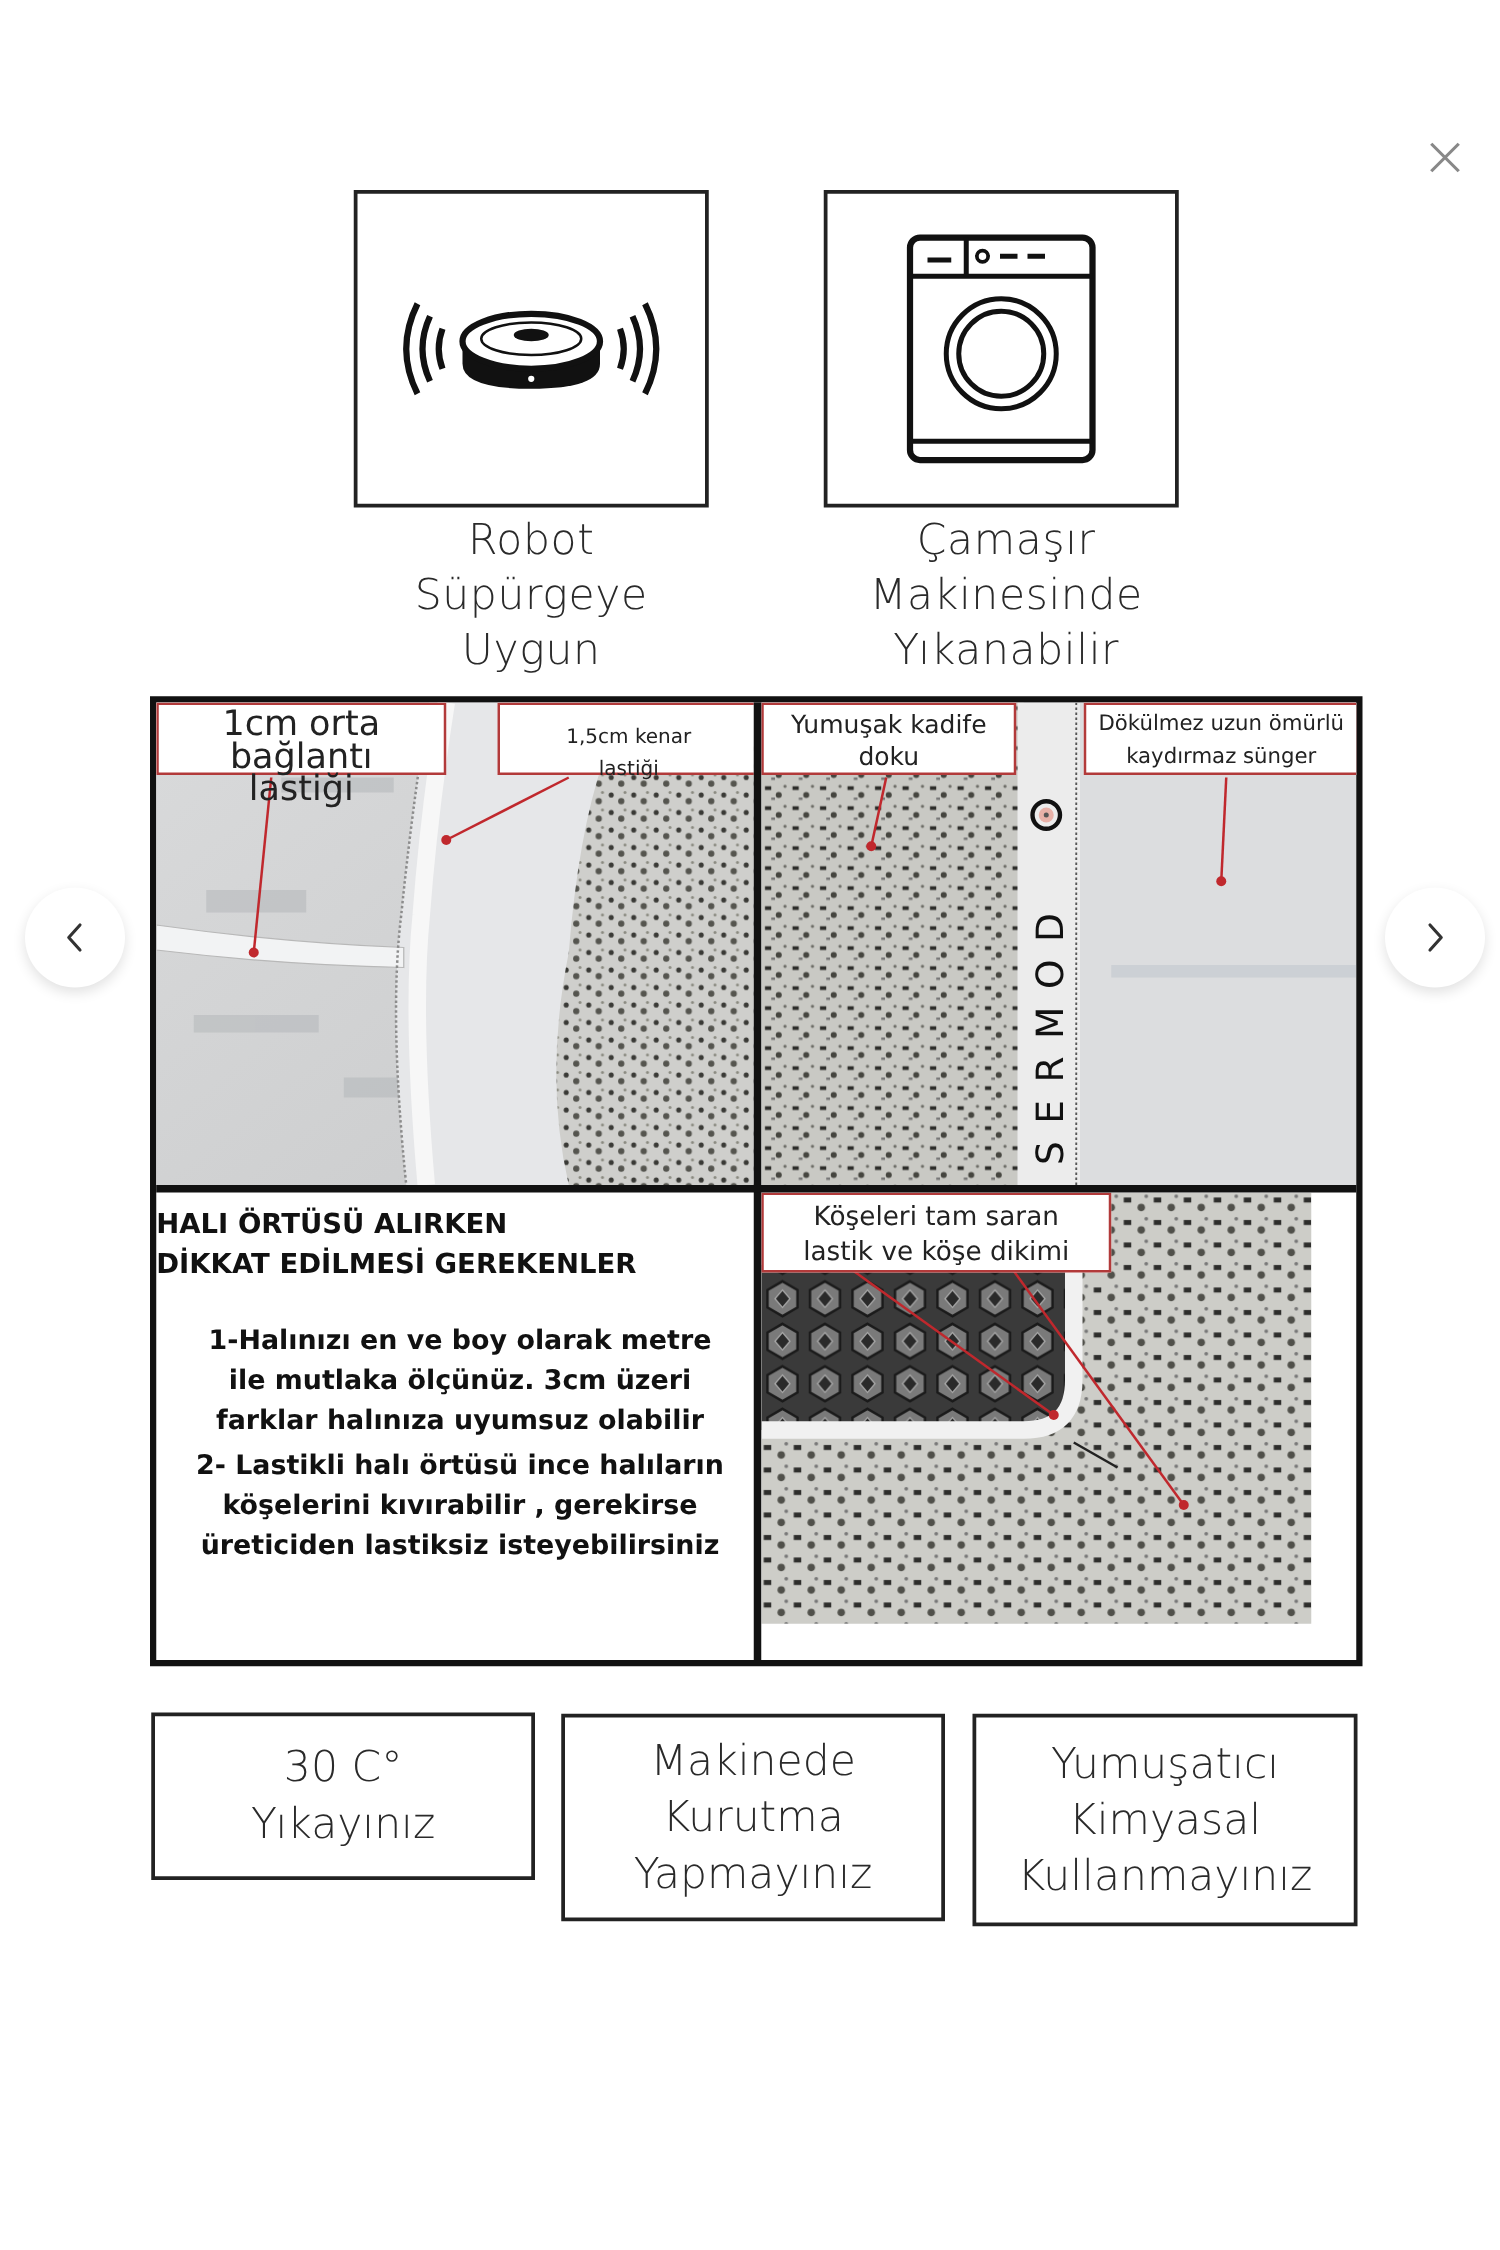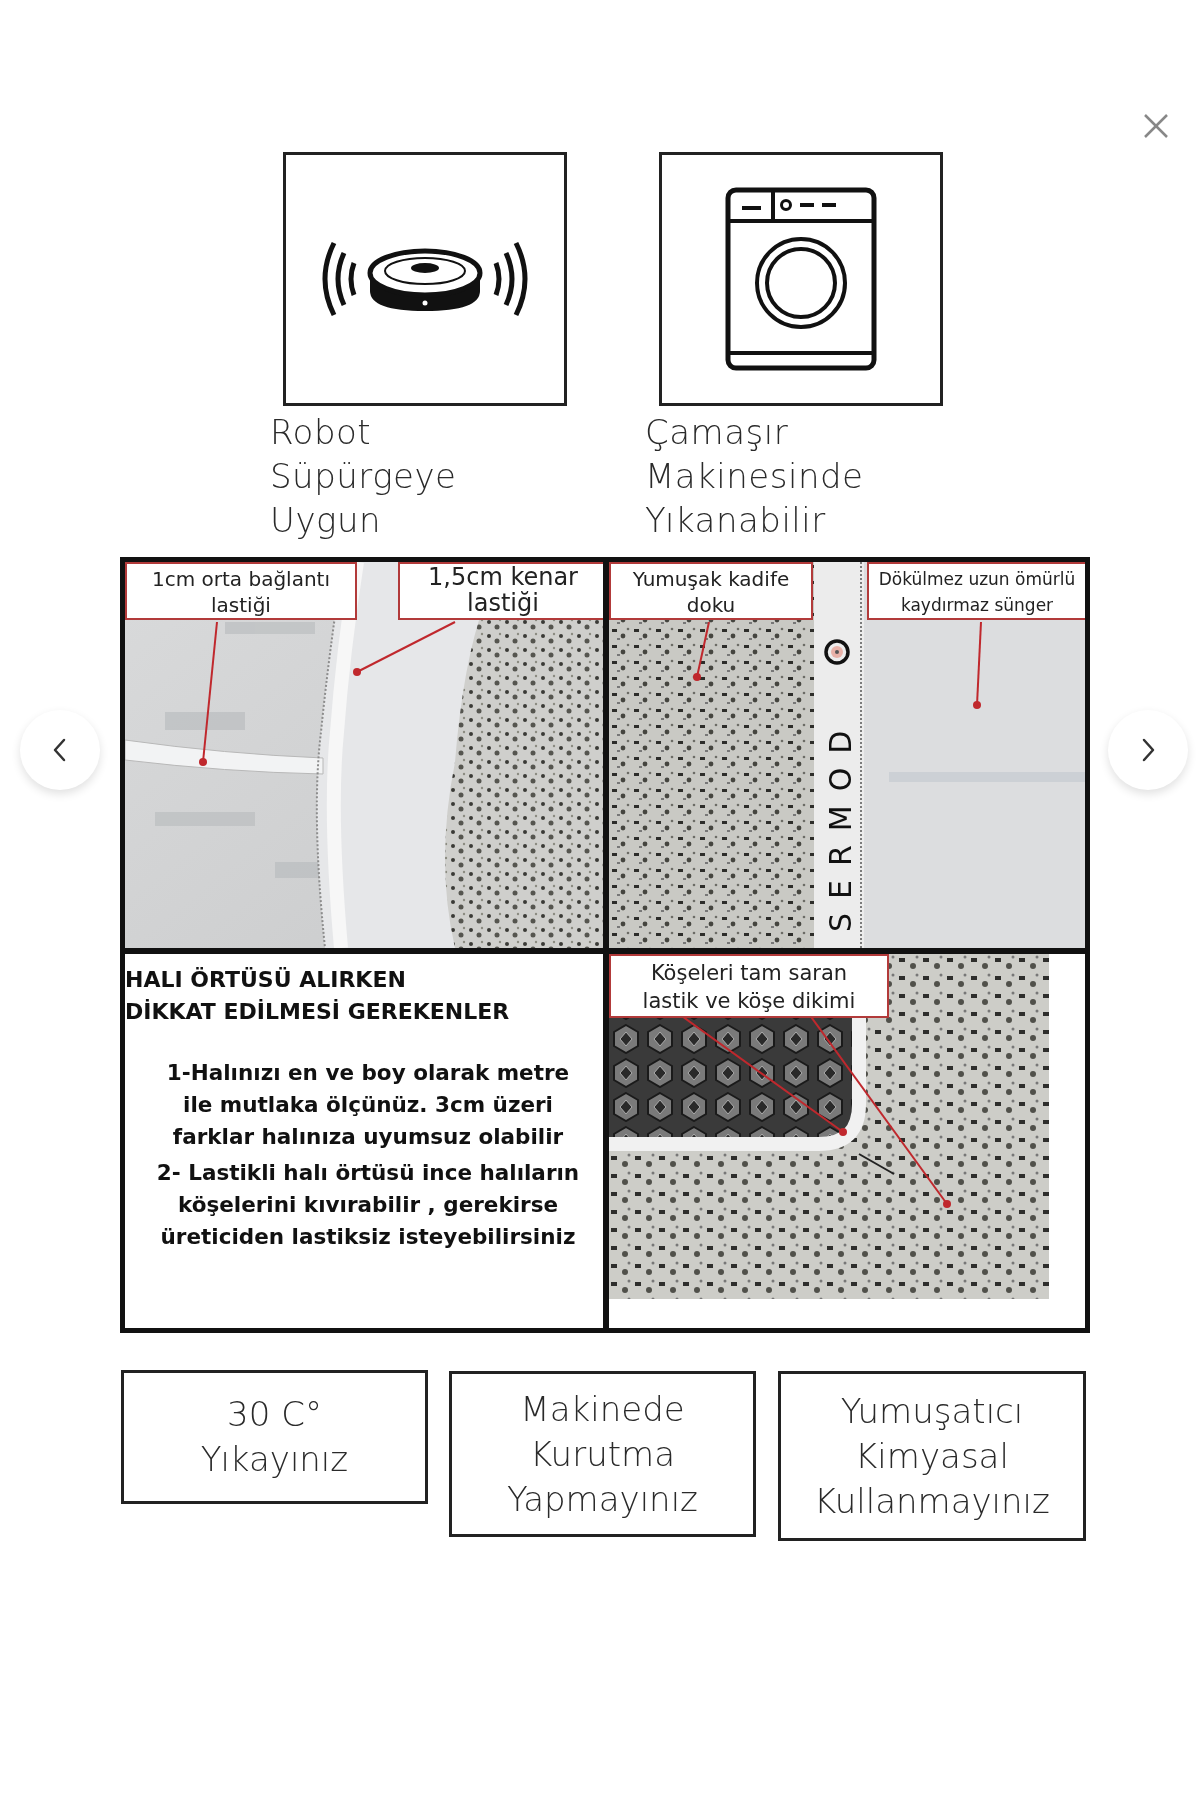--- a/index.html
+++ b/index.html
@@ -5,21 +5,21 @@
   html, body { margin:0; padding:0; }
   body { width:1200px; height:1800px; background:#ffffff; position:relative; overflow:hidden; font-family:"DejaVu Sans", sans-serif; }
   .abs { position:absolute; }
   .close-btn { left:1136px; top:106px; width:40px; height:40px; cursor:pointer; }
   .nav-btn { width:80px; height:80px; border-radius:50%; background:#fff; box-shadow:0 4px 10px rgba(0,0,0,0.12); display:flex; align-items:center; justify-content:center; cursor:pointer; }
   .nav-prev { left:20px; top:710px; }
   .nav-next { left:1108px; top:710px; }
   .icon-box { border:3px solid #222; background:#fff; box-sizing:border-box; }
   .robot-box { left:283px; top:152px; width:284px; height:254px; }
   .washer-box { left:659px; top:152px; width:284px; height:254px; }
-  .icon-label { font-family:"DejaVu Sans", sans-serif; font-size:34px; line-height:44px; color:#2a2a2a; text-align:left; letter-spacing:0.5px; font-weight:300; }
+  .icon-label { font-family:"DejaVu Sans", sans-serif; font-size:34px; line-height:44px; color:#2a2a2a; text-align:center; letter-spacing:0.5px; font-weight:300; }
   .robot-label { left:270px; top:410px; width:310px; }
   .washer-label { left:645px; top:410px; width:320px; }
   .grid { left:120px; top:557px; width:970px; height:776px; border:5px solid #111; box-sizing:border-box; background:#fff; }
   .cell { position:absolute; overflow:hidden; }
   .c1 { left:0; top:0; width:478px; height:386px; }
   .c2 { left:484px; top:0; width:476px; height:386px; }
   .c3 { left:0; top:392px; width:478px; height:374px; }
   .c4 { left:484px; top:392px; width:476px; height:374px; }
   .vdiv { left:478px; top:0; width:6px; height:766px; background:#111; }
   .hdiv { left:0; top:386px; width:960px; height:6px; background:#111; }
@@ -129,25 +129,25 @@
       <path d="M0 178 Q100 192 198 196 L198 212 Q100 210 0 198 Z" fill="#f2f3f4" stroke="#b8b8b8" stroke-width="1"></path>
 
       <path d="M218 0 Q204 90 196 170 Q186 250 200 386" fill="none" stroke="#8c8c8c" stroke-width="2" stroke-dasharray="2 2"></path>
       <path d="M232 0 Q218 90 212 170 Q204 250 216 386" fill="none" stroke="#f7f7f7" stroke-width="14"></path>
 
       <line x1="92" y1="60" x2="78" y2="200" stroke="#c0282d" stroke-width="2"></line>
       <circle cx="78" cy="200" r="4" fill="#c0282d"></circle>
       <line x1="330" y1="60" x2="232" y2="110" stroke="#c0282d" stroke-width="2"></line>
       <circle cx="232" cy="110" r="4" fill="#c0282d"></circle>
     </svg>
-    <div class="callout" style="left:0;top:0;width:232px;height:58px;font-size:20px;line-height:26px;padding-top:2px;">
+    <div class="callout" style="left:0;top:0;width:232px;height:58px;font-size:28px;line-height:26px;padding-top:2px;">
       <div>1cm orta bağlantı</div>
       <div>lastiği</div>
     </div>
-    <div class="callout" style="left:273px;top:0;width:210px;height:58px;font-size:24px;line-height:26px;padding-top:0;">
+    <div class="callout" style="left:273px;top:0;width:210px;height:58px;font-size:16px;line-height:26px;padding-top:12px;">
       <div>1,5cm kenar</div>
       <div>lastiği</div>
     </div>
   </div>
 
   <div class="cell c2">
     <svg width="476" height="386" viewBox="0 0 476 386" style="position:absolute;left:0;top:0">
       <defs>
         <pattern id="speck2" width="22" height="16" patternUnits="userSpaceOnUse">
           <rect width="22" height="16" fill="#c9c9c4"></rect>

